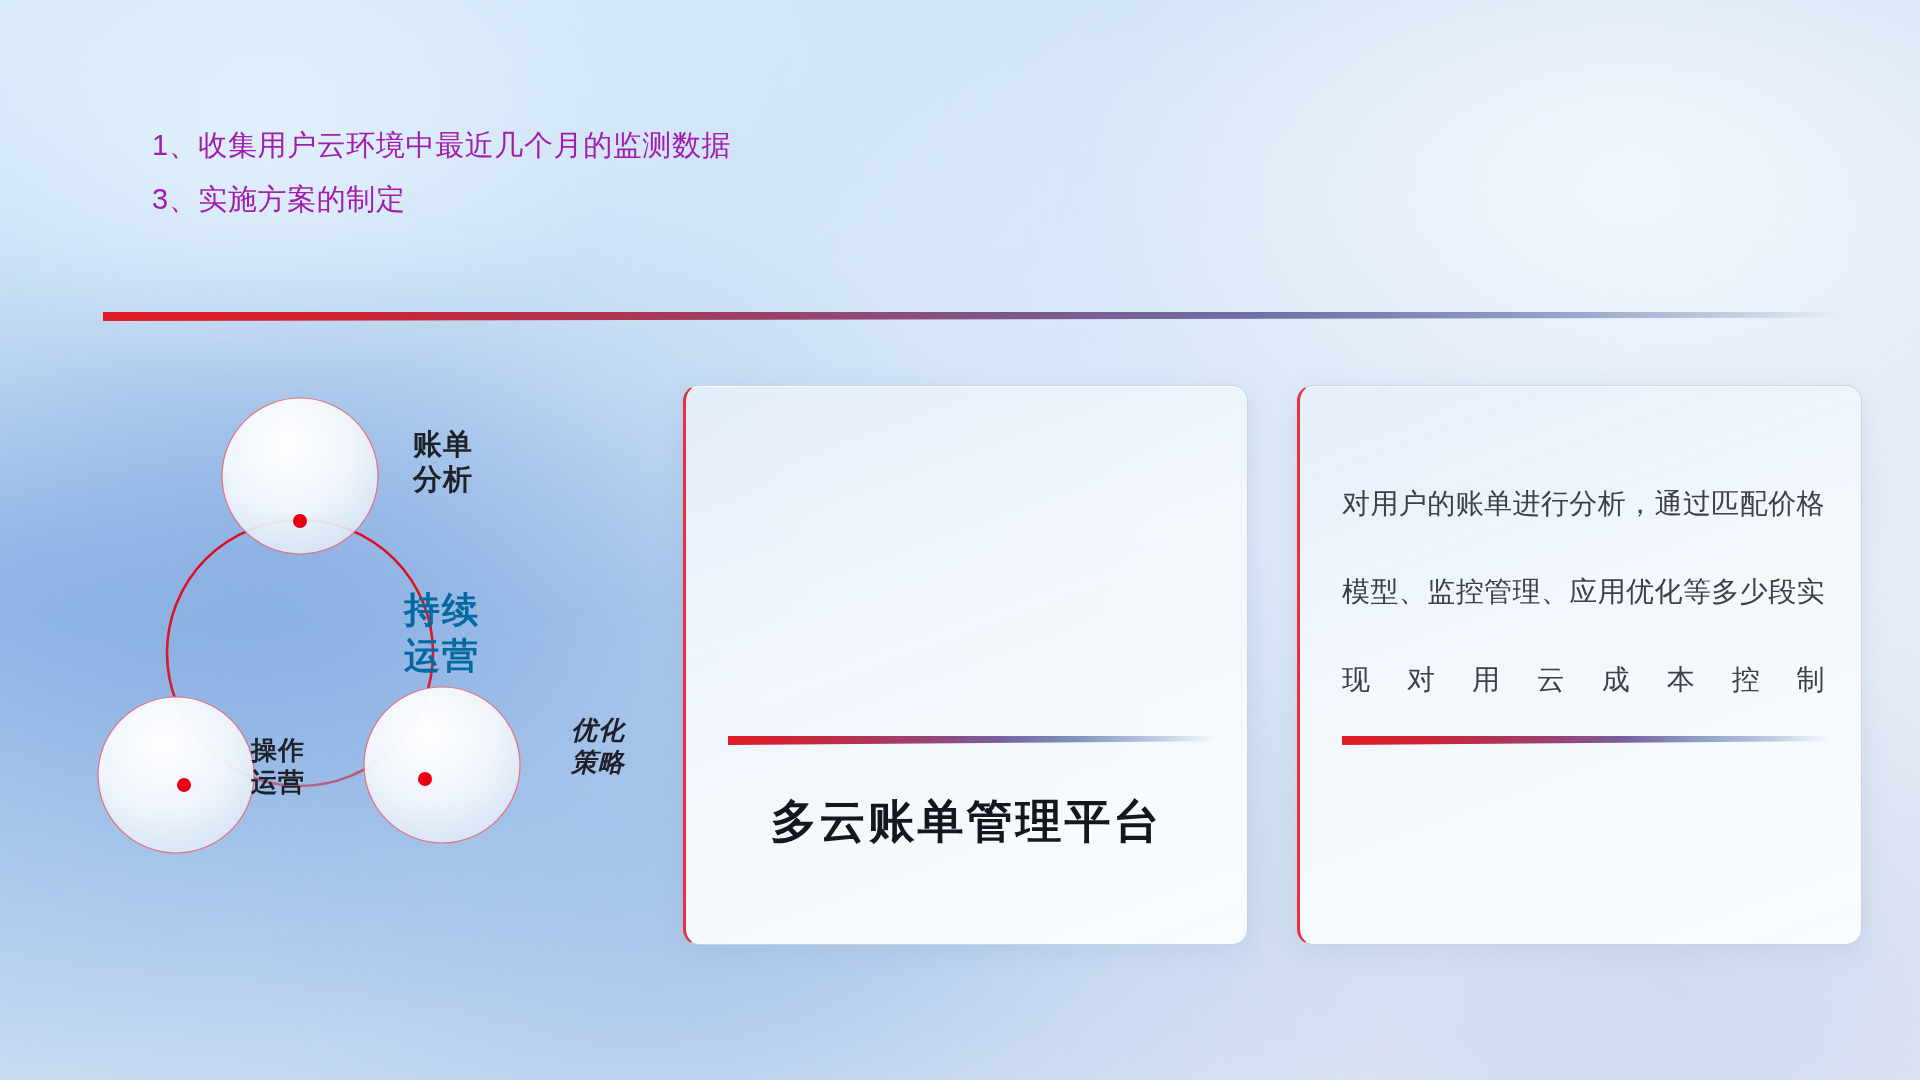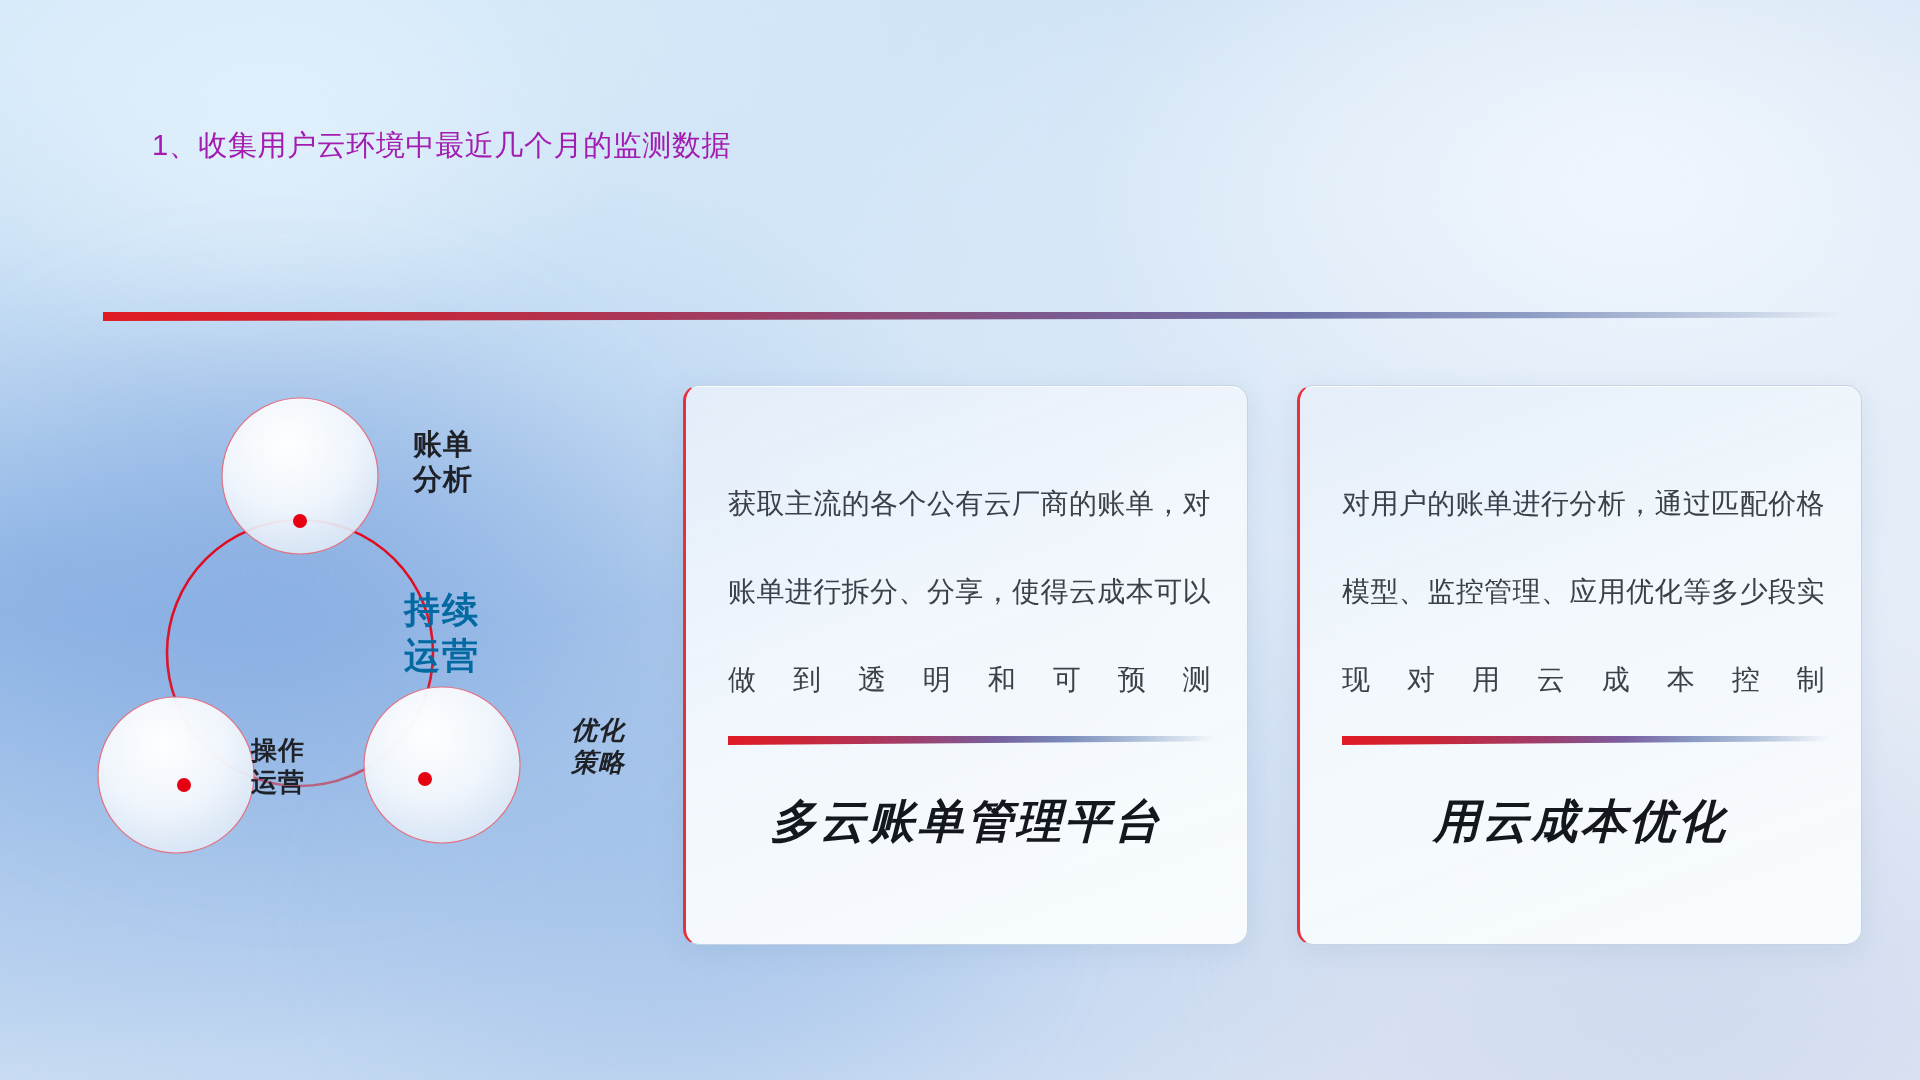--- a/index.html
+++ b/index.html
@@ -120,38 +120,38 @@
   .card-divider.alt {
     background:linear-gradient(90deg,#e01b24 0%, #cb2436 18%, #9d3f6e 42%, #7a5fa0 58%, #8a9ac4 72%, #bccbe0 88%, rgba(216,228,240,0) 100%);
   }
   .card-title {
     position:absolute; left:0; right:0; top:405px;
     text-align:center;
     font-size:46px;
     font-weight:700;
     color:#14181e;
     letter-spacing:3px;
-    font-style:italic;
   }
 </style>
 </head>
 <body>
 
 <div id="bg">
   <div class="bg-base"></div>
   <div class="bg-haze3"></div>
   <div class="bg-haze1"></div>
   <div class="bg-haze2"></div>
   <div class="bg-haze4"></div>
   <div class="bg-haze5"></div>
 </div>
 
 <div id="steps">
   <div class="step-col left">
     <div class="step-line">1、收集用户云环境中最近几个月的监测数据</div>
+    <div class="step-line">3、实施方案的制定</div>
   </div>
 </div>
 
 <div id="top-rule"></div>
 
 <div id="venn">
   <svg width="550" height="580" viewBox="0 0 550 580">
     <defs>
       <radialGradient id="bubbleGrad" cx="42%" cy="30%" r="75%">
         <stop offset="0%" stop-color="#ffffff" stop-opacity="0.99"></stop>
@@ -182,22 +182,20 @@
 分析</div>
   <div class="venn-label" id="lbl-left">操作
 运营</div>
   <div class="venn-label" id="lbl-right">优化
 策略</div>
   <div class="venn-label" id="lbl-center">持续
 运营</div>
 </div>
 
 <div class="card" id="card-1">
-  <div class="card-body">获取主流的各个公有云厂商的账单，对账单进行拆分、分享，使得云成本可以做到透明和可预测</div>
   <div class="card-divider"></div>
   <div class="card-title">多云账单管理平台</div>
 </div>
 
 <div class="card" id="card-2">
   <div class="card-body">对用户的账单进行分析，通过匹配价格模型、监控管理、应用优化等多少段实现对用云成本控制</div>
   <div class="card-divider alt"></div>
-  <div class="card-title">用云成本优化</div>
 </div>
 
 </body></html>

